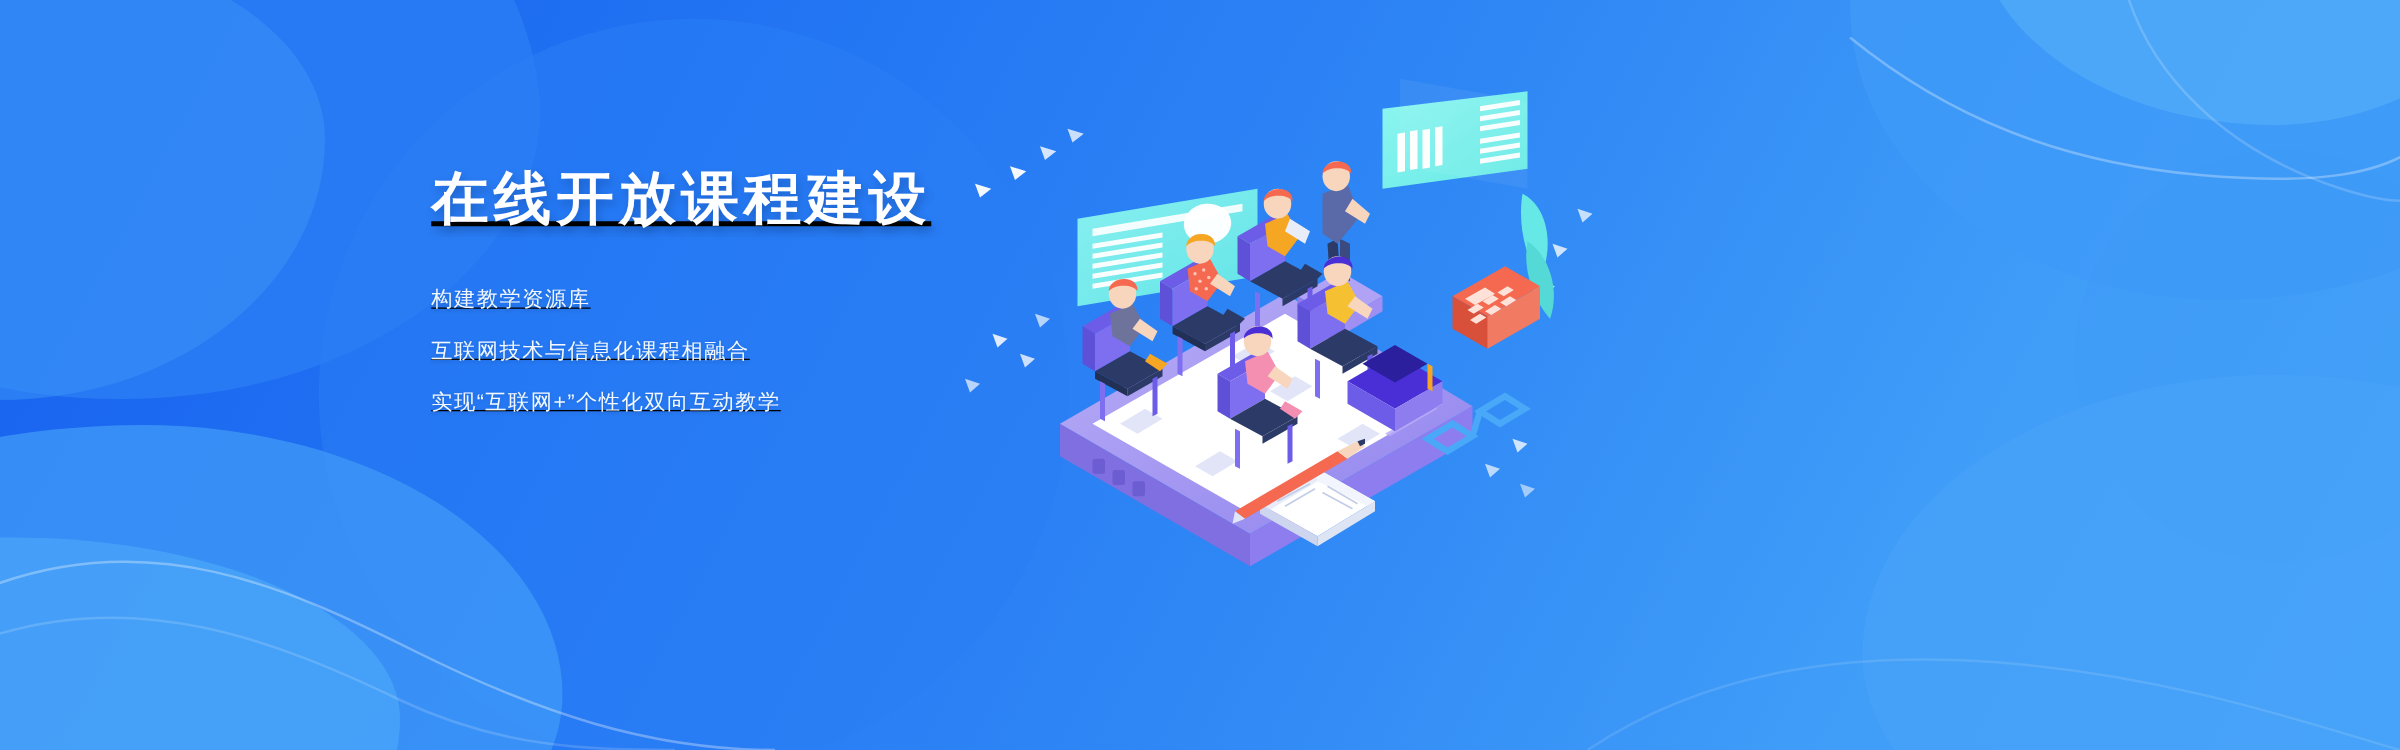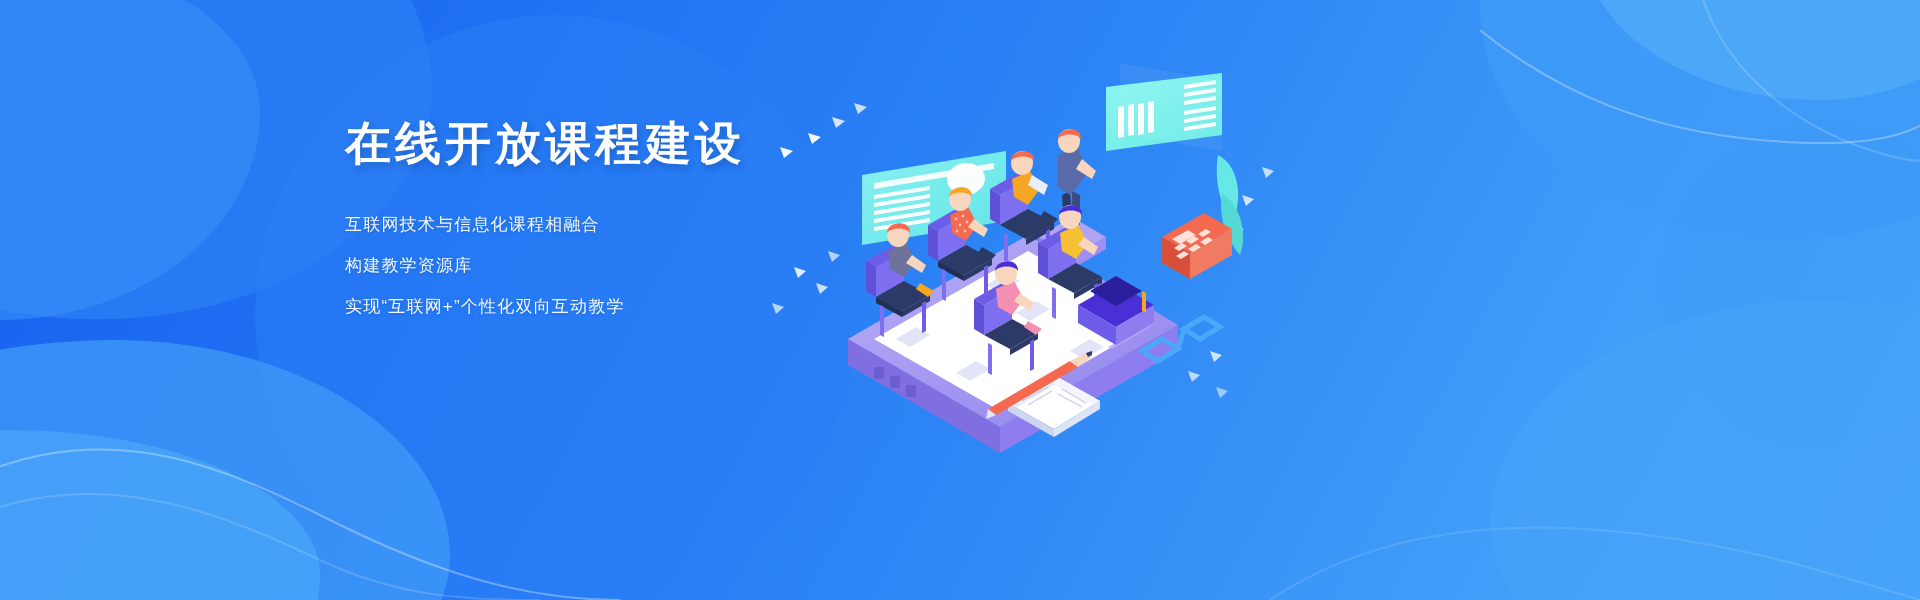--- a/index.html
+++ b/index.html
@@ -63,21 +63,21 @@
   }
   .blob-right-mid{
     right:-70px;top:120px;width:330px;height:330px;border-radius:50%;
     background:#3f9af7;opacity:.45;
   }
 
   .swoosh{position:absolute;left:0;top:0;width:1920px;height:600px;}
 
   
   .text-col{
-    position:absolute;left:345px;top:118px;width:520px;z-index:30;
+    position:absolute;left:345px;top:133px;width:520px;z-index:30;text-decoration:underline;
   }
   .headline{
     font-size:46px;font-weight:bold;color:#ffffff;letter-spacing:4px;
     line-height:1.12;margin:0 0 46px 0;
     text-shadow:2px 4px 7px rgba(10,45,110,.30);
     white-space:nowrap;
   }
   .sub-line{
     font-size:17px;color:#f2f8ff;letter-spacing:1.2px;
     line-height:1;margin:0 0 24px 0;white-space:nowrap;
@@ -109,22 +109,22 @@
   <svg class="swoosh" viewBox="0 0 1920 600">
     <path d="M-10,470 C120,420 230,470 330,520 C430,570 520,600 620,600" fill="none" stroke="#ffffff" stroke-opacity=".32" stroke-width="2"></path>
     <path d="M-10,510 C110,470 220,512 320,560 C400,598 470,600 540,600" fill="none" stroke="#ffffff" stroke-opacity=".16" stroke-width="2"></path>
     <path d="M1480,30 C1560,95 1650,130 1760,140 C1850,148 1900,140 1930,120" fill="none" stroke="#ffffff" stroke-opacity=".30" stroke-width="2"></path>
     <path d="M1700,-10 C1720,60 1780,120 1870,150 C1900,160 1918,162 1930,160" fill="none" stroke="#ffffff" stroke-opacity=".18" stroke-width="2"></path>
     <path d="M1270,600 C1360,540 1470,520 1600,530 C1740,541 1850,580 1920,600" fill="none" stroke="#ffffff" stroke-opacity=".12" stroke-width="2"></path>
   </svg>
 
   <div class="text-col">
     <h1 class="headline">在线开放课程建设</h1>
+    <p class="sub-line">构建教学资源库</p>
     <p class="sub-line">互联网技术与信息化课程相融合</p>
-    <p class="sub-line">构建教学资源库</p>
     <p class="sub-line">实现“互联网+”个性化双向互动教学</p>
   </div>
 
   <div class="illus">
     <svg width="520" height="400" viewBox="0 0 520 400" xmlns="http://www.w3.org/2000/svg">
       <defs>
         <linearGradient id="scr" x1="0" y1="0" x2="1" y2="1">
           <stop offset="0" stop-color="#8ef6f0"></stop>
             <stop offset="1" stop-color="#66e9e6"></stop>
         </linearGradient>

